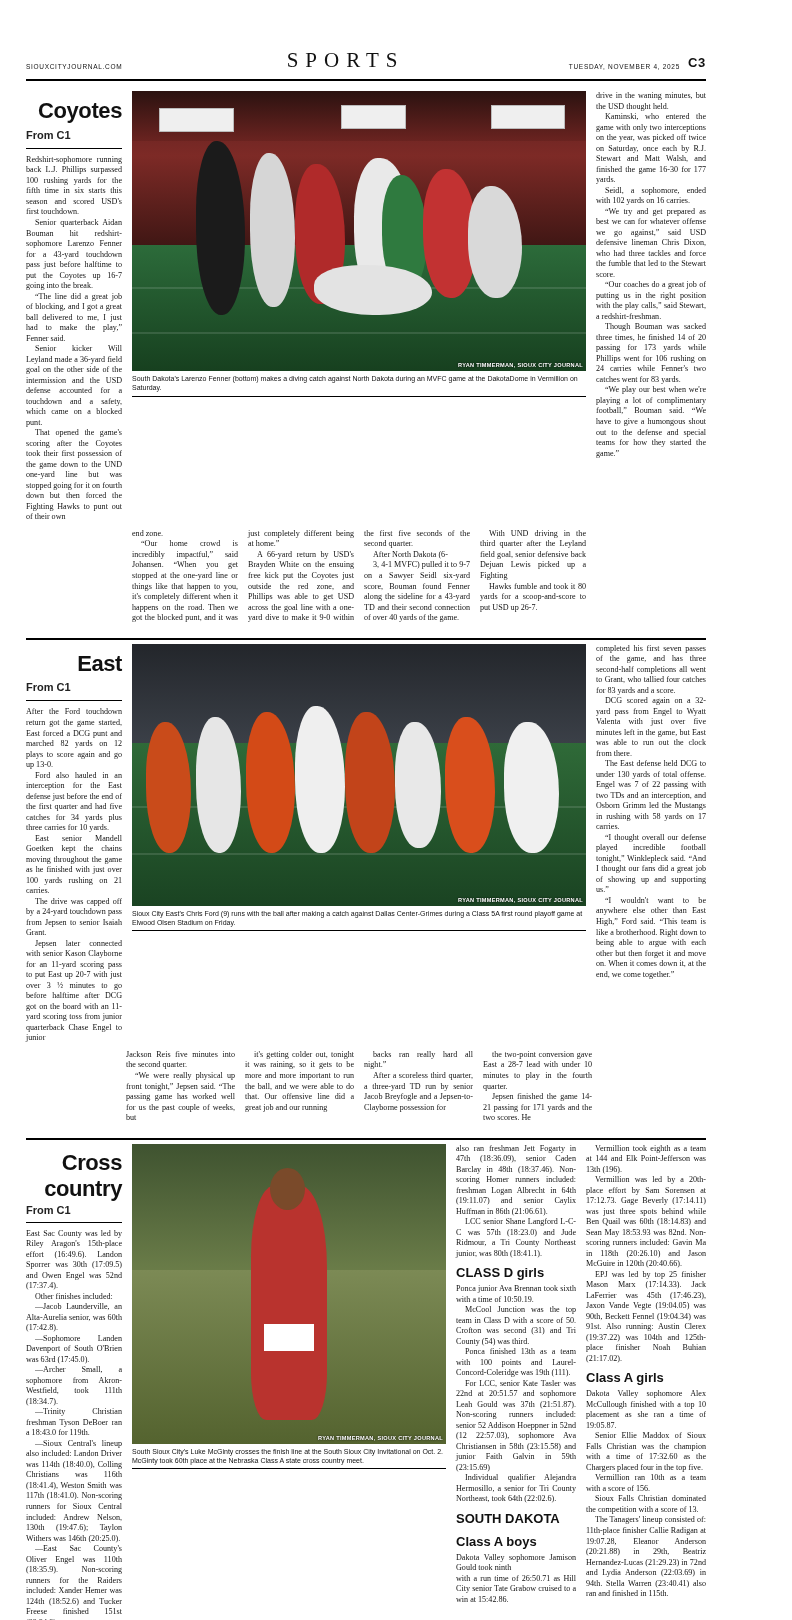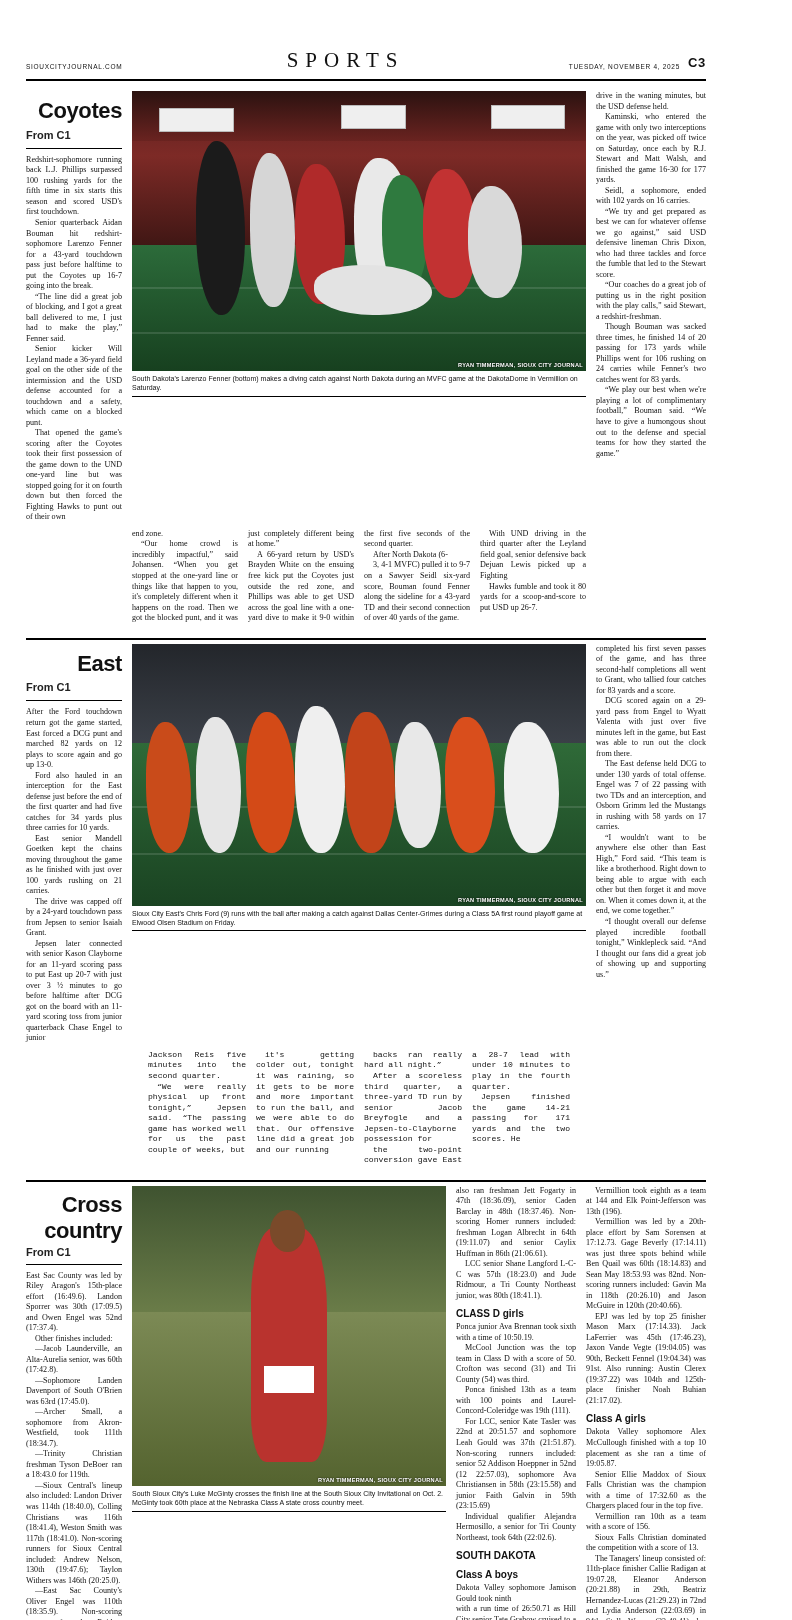--- a/index.html
+++ b/index.html
@@ -60,21 +60,21 @@
   }
   
   .cols{ column-gap:10px; font-size:8.1px; line-height:1.3; text-align:justify;
          hyphens:auto; -webkit-hyphens:auto; }
   .cols p{margin:0; text-indent:9px;}
   .cols p.first{text-indent:0;}
   .c2{column-count:2;}
   .c4{column-count:4;}
   .sub-head{
     font-family:"Liberation Sans", sans-serif;
-    font-weight:bold; font-size:10px; margin:6px 0 2px 0;
+    font-weight:bold; font-size:13px; margin:6px 0 2px 0;
     break-after:avoid;
   }
   
   .story-top{display:flex; gap:10px;}
   .story-top .lead{width:96px; flex:0 0 96px; font-size:8.1px; line-height:1.3;
       text-align:justify; hyphens:auto;}
   .story-top .lead p{margin:0; text-indent:9px;}
   .story-top .lead p.first{text-indent:0;}
   .story-top .figure{flex:1;}
   .story-top .rail{width:110px; flex:0 0 110px; font-size:8.1px; line-height:1.3;
@@ -143,21 +143,21 @@
           <div class="blob" style="left:55%;top:30%;width:10%;height:42%;background:#2f7a3f;"></div>
           <div class="blob" style="left:64%;top:28%;width:12%;height:46%;background:#c23232;"></div>
           <div class="blob" style="left:74%;top:34%;width:12%;height:40%;background:#d9d9d9;"></div>
           <div class="blob" style="left:40%;top:62%;width:26%;height:18%;background:#e3e3e3;"></div>
           <div class="credit">RYAN TIMMERMAN, SIOUX CITY JOURNAL</div>
         </div>
         <div class="caption">South Dakota's Larenzo Fenner (bottom) makes a diving catch against North Dakota during an MVFC game at the DakotaDome in Vermillion on Saturday.</div>
       </div>
 
       <div class="rail">
-        <p class="first">drive in the waning minutes, but the USD defense held.</p>
+        <p class="first">drive in the waning minutes, but the USD thought held.</p>
         <p>Kaminski, who entered the game with only two interceptions on the year, was picked off twice on Saturday, once each by R.J. Stewart and Matt Walsh, and finished the game 16-30 for 177 yards.</p>
         <p>Seidl, a sophomore, ended with 102 yards on 16 carries.</p>
         <p>“We try and get prepared as best we can for whatever offense we go against,” said USD defensive lineman Chris Dixon, who had three tackles and force the fumble that led to the Stewart score.</p>
         <p>“Our coaches do a great job of putting us in the right position with the play calls,” said Stewart, a redshirt-freshman.</p>
         <p>Though Bouman was sacked three times, he finished 14 of 20 passing for 173 yards while Phillips went for 106 rushing on 24 carries while Fenner's two catches went for 83 yards.</p>
         <p>“We play our best when we're playing a lot of complimentary football,” Bouman said. “We have to give a humongous shout out to the defense and special teams for how they started the game.”</p>
       </div>
     </div>
 
     <div class="under" style="display:flex;gap:10px;">
@@ -202,28 +202,28 @@
           <div class="blob" style="left:58%;top:30%;width:10%;height:48%;background:#e8e8e8;"></div>
           <div class="blob" style="left:69%;top:28%;width:11%;height:52%;background:#d94e1c;"></div>
           <div class="blob" style="left:82%;top:30%;width:12%;height:50%;background:#f0f0f0;"></div>
           <div class="credit">RYAN TIMMERMAN, SIOUX CITY JOURNAL</div>
         </div>
         <div class="caption">Sioux City East's Chris Ford (9) runs with the ball after making a catch against Dallas Center-Grimes during a Class 5A first round playoff game at Elwood Olsen Stadium on Friday.</div>
       </div>
 
       <div class="rail">
         <p class="first">completed his first seven passes of the game, and has three second-half completions all went to Grant, who tallied four catches for 83 yards and a score.</p>
-        <p>DCG scored again on a 29-yard pass from Engel to Wyatt Valenta with just over five minutes left in the game, but East was able to run out the clock from there.</p>
+        <p>DCG scored again on a 32-yard pass from Engel to Wyatt Valenta with just over five minutes left in the game, but East was able to run out the clock from there.</p>
         <p>The East defense held DCG to under 130 yards of total offense. Engel was 7 of 22 passing with two TDs and an interception, and Osborn Grimm led the Mustangs in rushing with 58 yards on 17 carries.</p>
+        <p>“I thought overall our defense played incredible football tonight,” Winklepleck said. “And I thought our fans did a great job of showing up and supporting us.”</p>
         <p>“I wouldn't want to be anywhere else other than East High,” Ford said. “This team is like a brotherhood. Right down to being able to argue with each other but then forget it and move on. When it comes down it, at the end, we come together.”</p>
-        <p>“I thought overall our defense played incredible football tonight,” Winklepleck said. “And I thought our fans did a great job of showing up and supporting us.”</p>
-      </div>
-    </div>
-
-    <div class="under" style="display:flex;gap:26px;font-family:Liberation Mono, monospace;">
+      </div>
+    </div>
+
+    <div class="under" style="display:flex;gap:4px;">
       <div style="width:96px;flex:0 0 96px;"></div>
       <div class="cols c4" style="flex:1;">
         <p class="first">Jackson Reis five minutes into the second quarter.</p>
         <p>“We were really physical up front tonight,” Jepsen said. “The passing game has worked well for us the past couple of weeks, but</p>
         <p>it's getting colder out, tonight it was raining, so it gets to be more and more important to run the ball, and we were able to do that. Our offensive line did a great job and our running</p>
         <p>backs ran really hard all night.”</p>
         <p>After a scoreless third quarter, a three-yard TD run by senior Jacob Breyfogle and a Jepsen-to-Clayborne possession for</p>
         <p>the two-point conversion gave East a 28-7 lead with under 10 minutes to play in the fourth quarter.</p>
         <p>Jepsen finished the game 14-21 passing for 171 yards and the two scores. He</p>
       </div>

